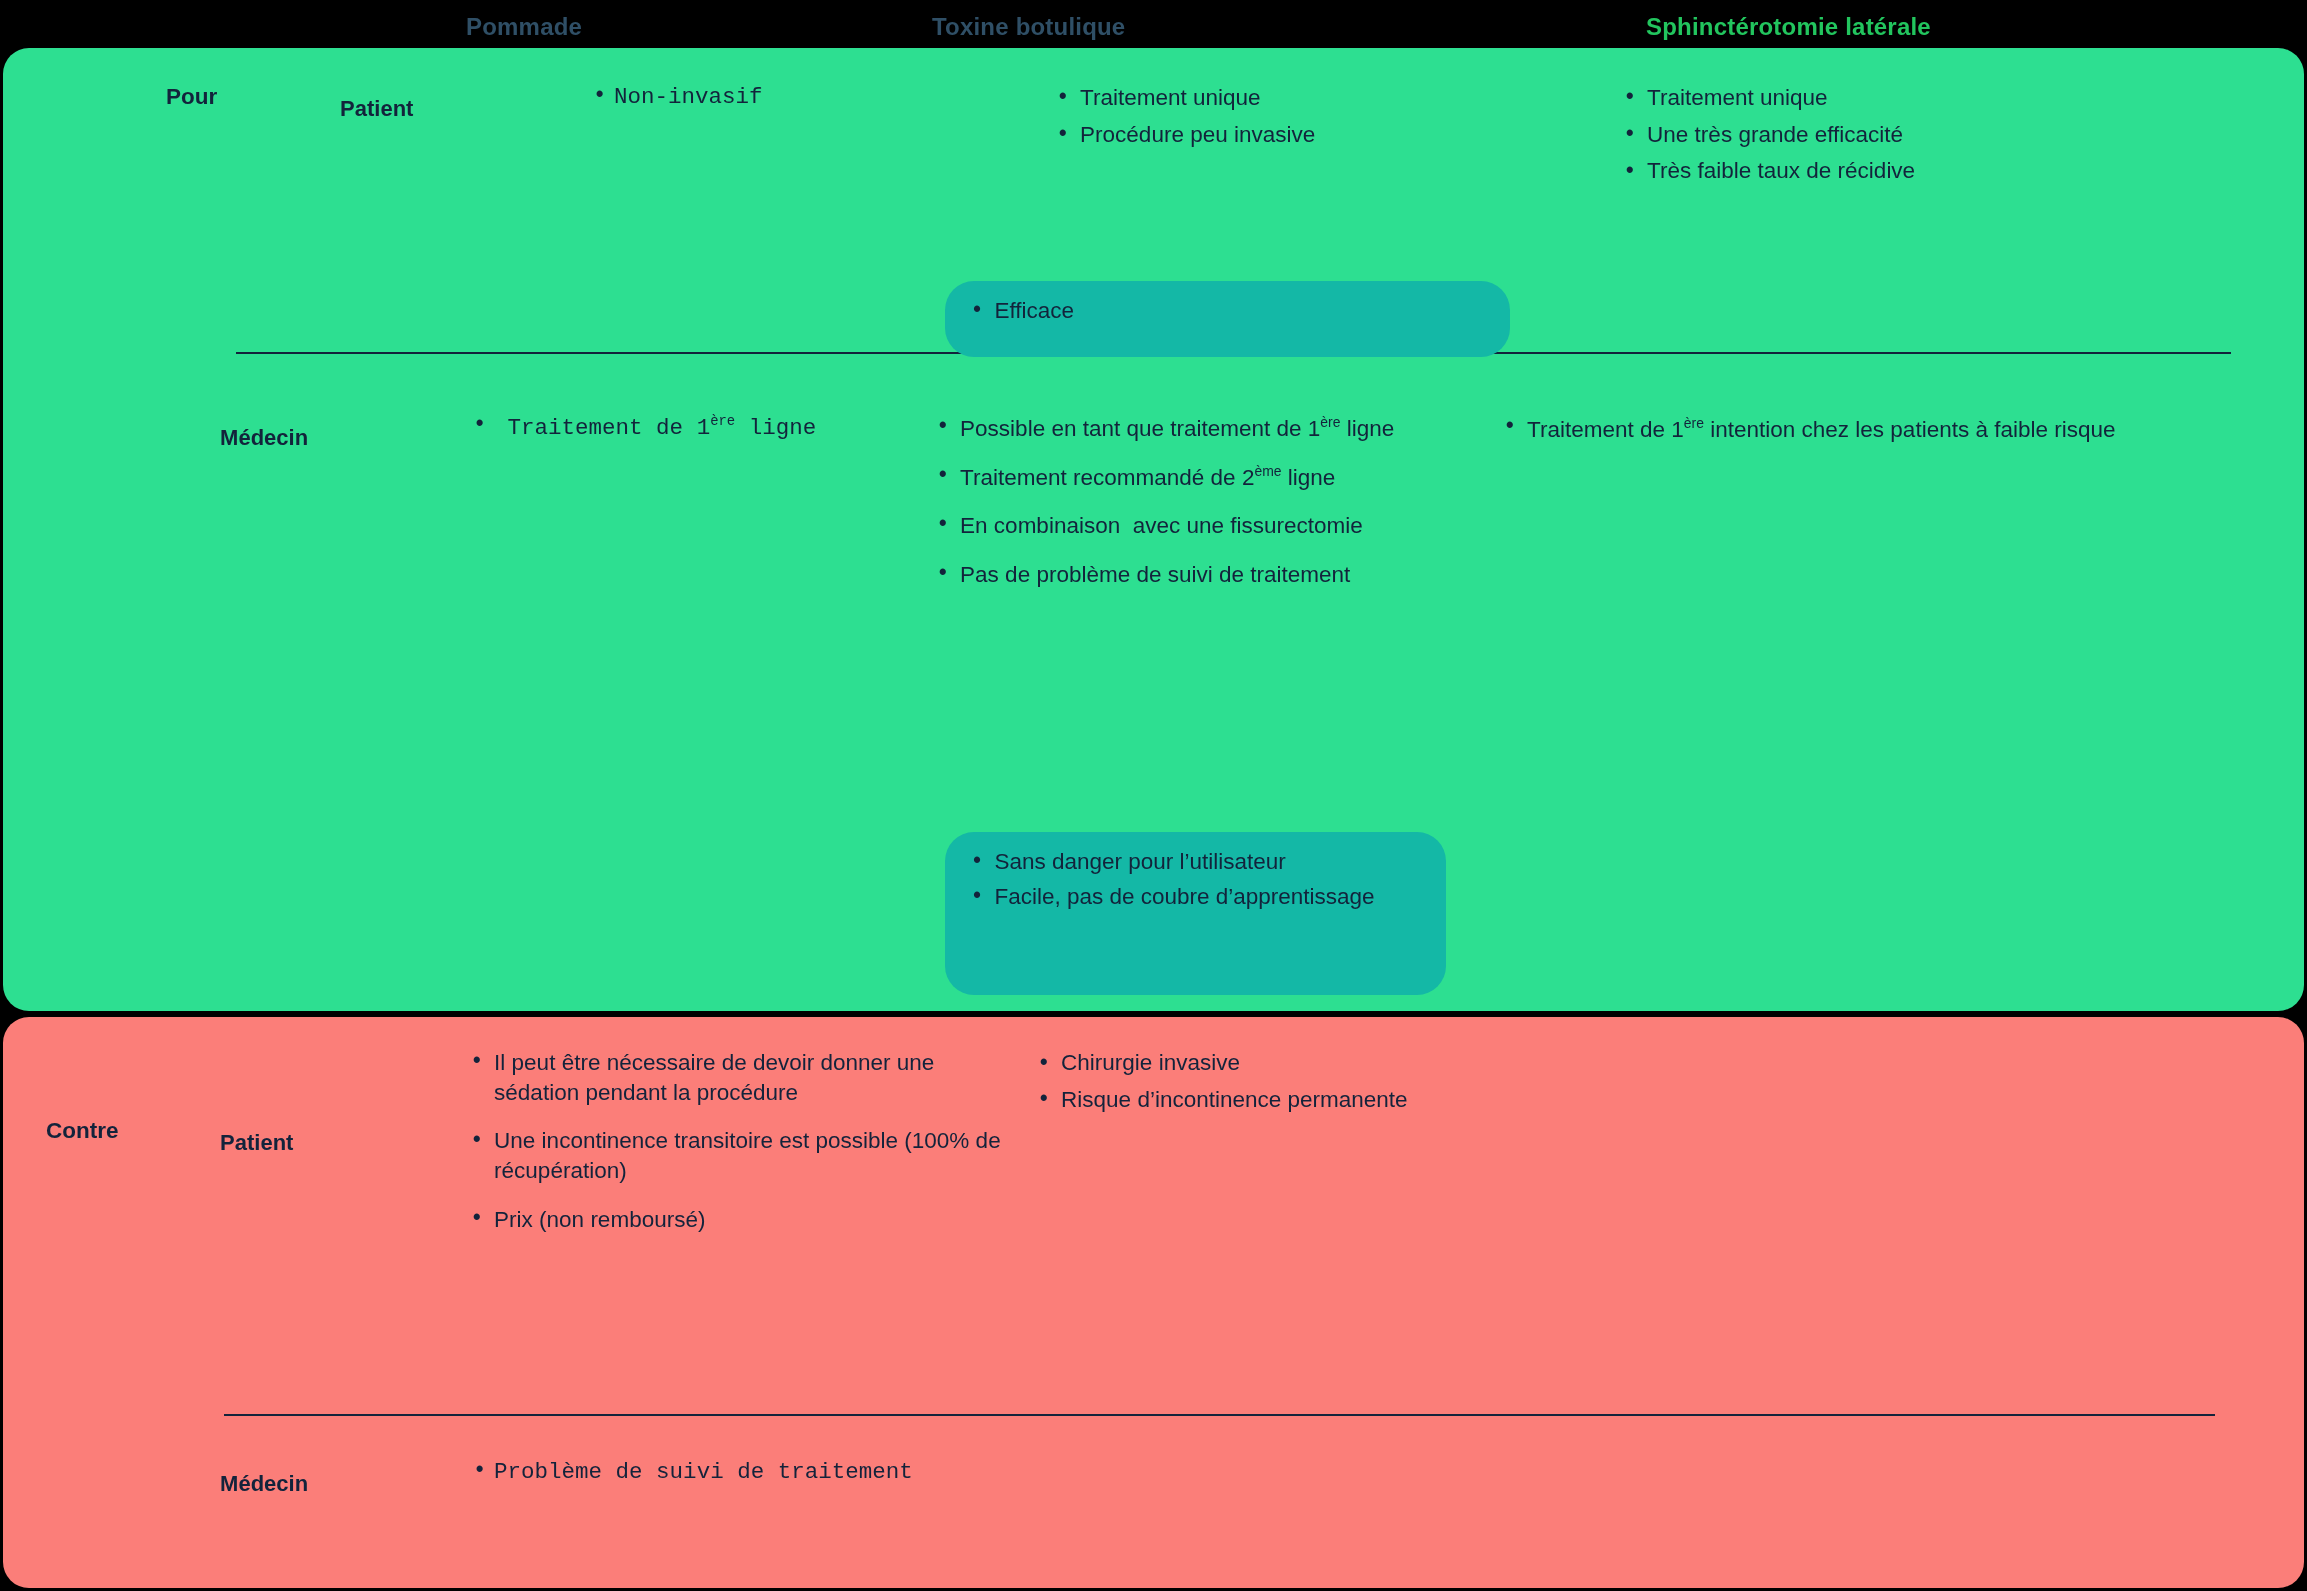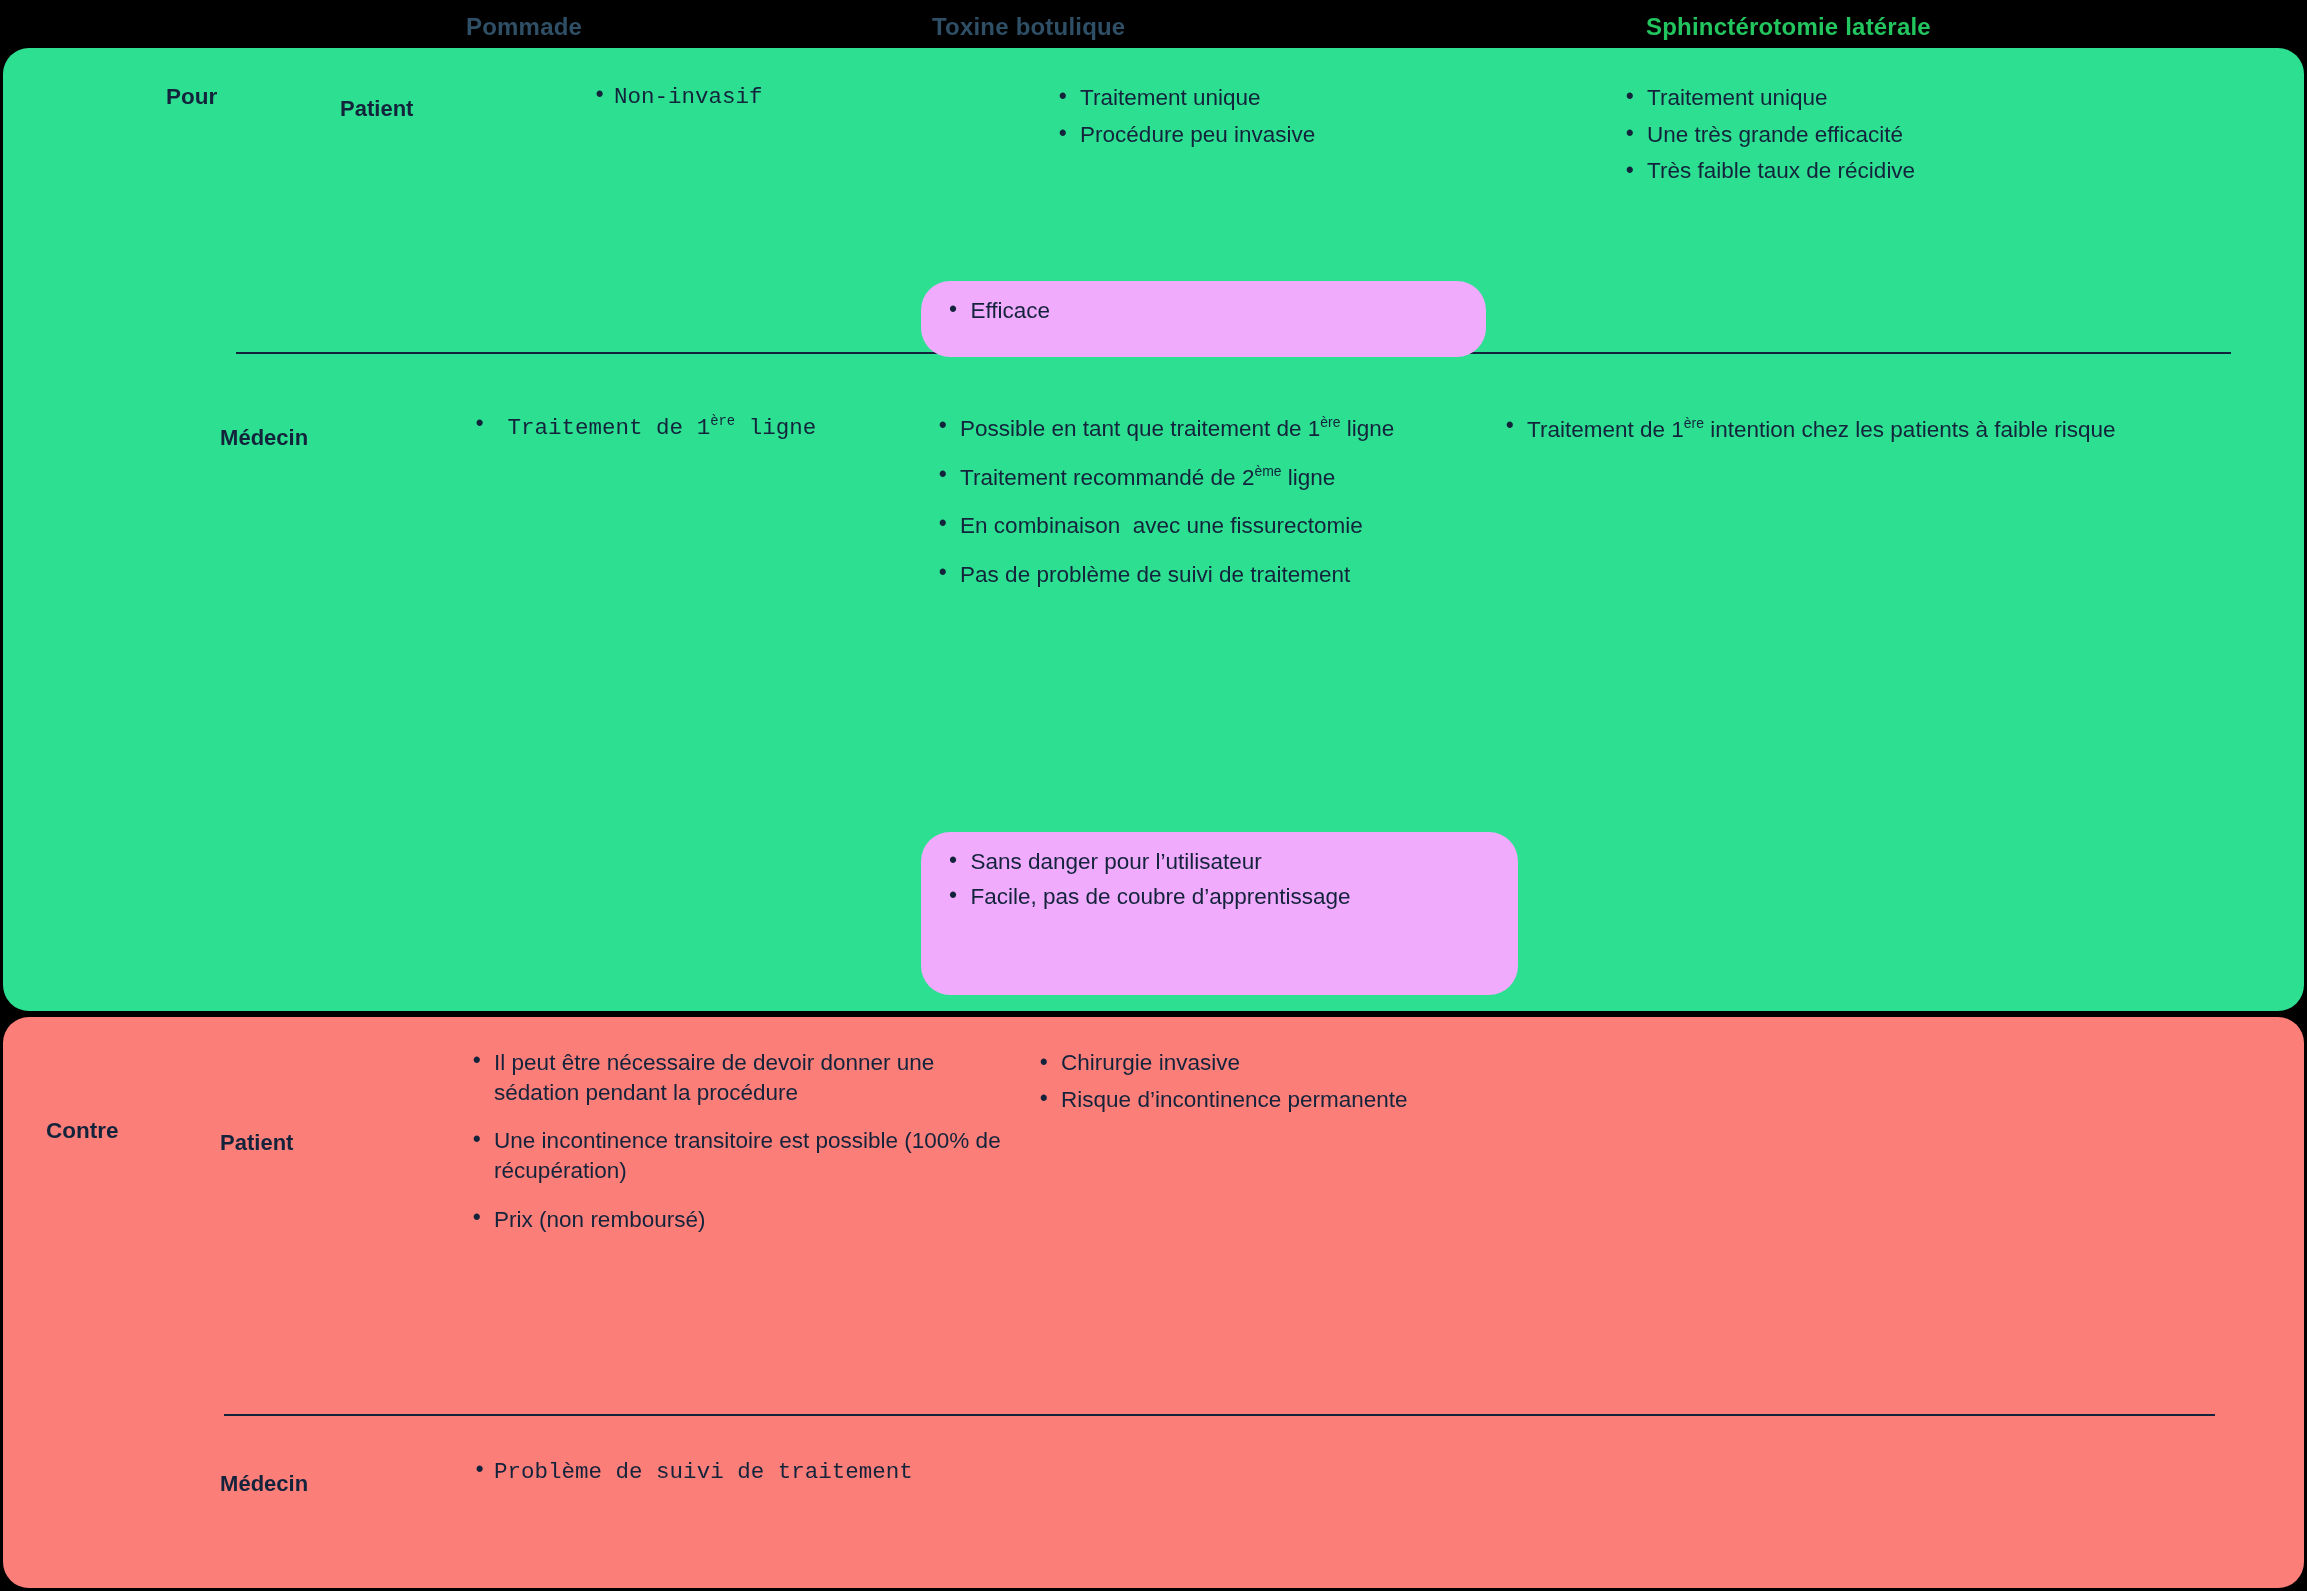--- a/index.html
+++ b/index.html
@@ -122,24 +122,25 @@
     font-size: 23px;
     line-height: 1.22;
   }
   ul.bullets.loose li { margin-bottom: 18.6px; line-height: 1.33; }
 
   sup { font-size: 0.62em; vertical-align: super; }
 
   
   .highlight {
     position: absolute;
-    background: #f0abfc;
+    background: #14b8a6;
     border-radius: 29px;
     padding: 15.5px 20px 17px 7.8px;
     box-sizing: border-box;
+    margin-left: 24px;
   }
   .highlight ul.bullets li { margin-bottom: 7.8px; }
 
   
   .divider {
     position: absolute;
     height: 1.6px;
     background: #13233b;
   }
 
@@ -215,21 +216,21 @@
           </ul>
         </div>
 
         <div class="cell-col col-c">
           <ul class="bullets">
             <li style="line-height:1.45;">Traitement de 1<sup>ère</sup> intention chez les patients à faible risque</li>
           </ul>
         </div>
       </div>
 
-      <div class="highlight" style="top:784px; left:918px; width:597px; height:163px;">
+      <div class="highlight" style="top:784px; left:918px; width:501px; height:163px;">
         <ul class="bullets" style="padding-left:15.5px;">
           <li>Sans danger pour l’utilisateur</li>
           <li>Facile, pas de coubre d’apprentissage</li>
         </ul>
       </div>
 
     </div>
   </div>
 
   <div class="panel panel-contre">

